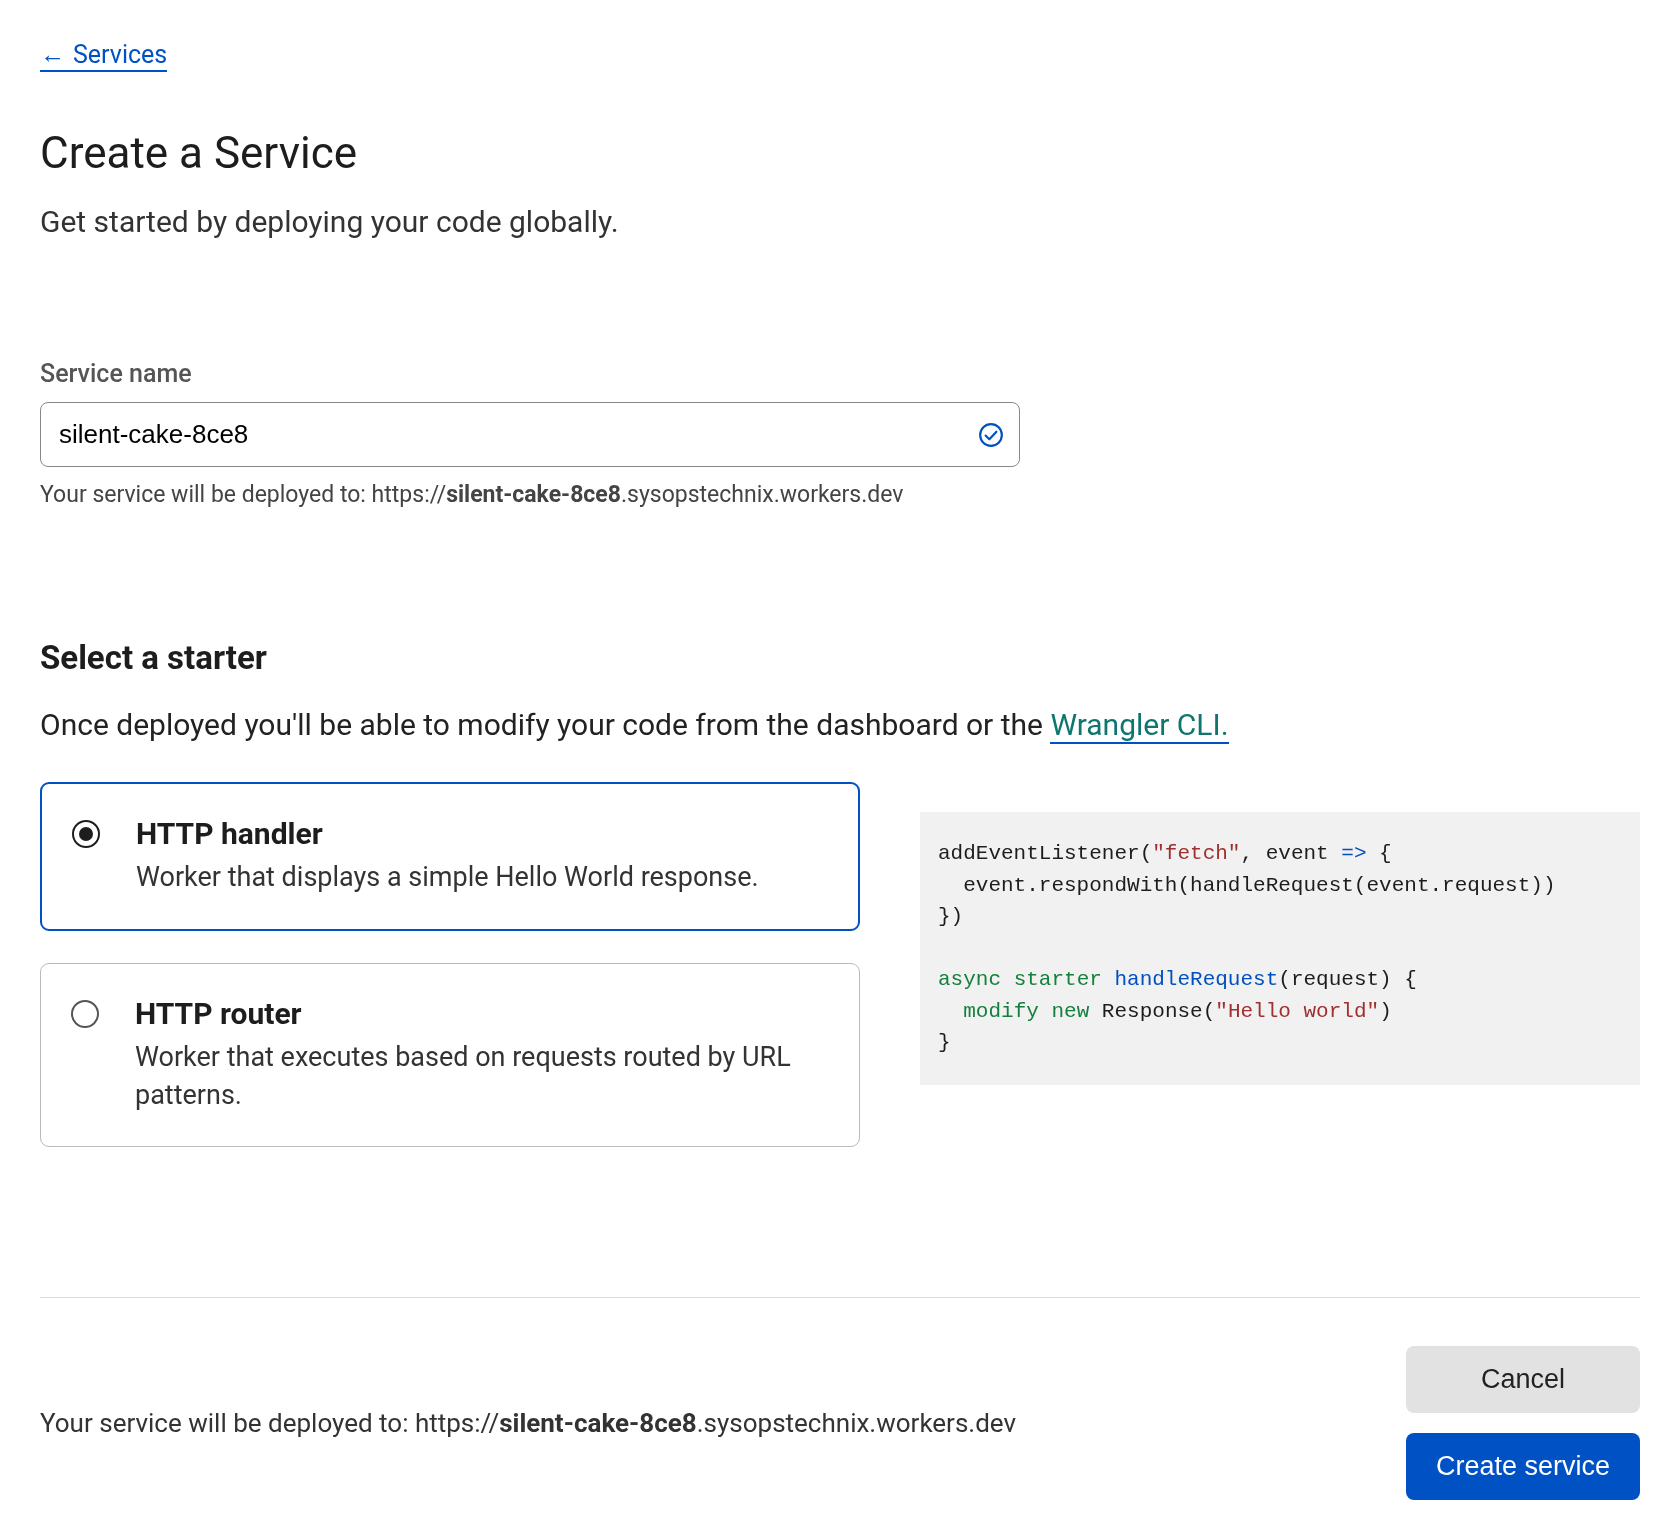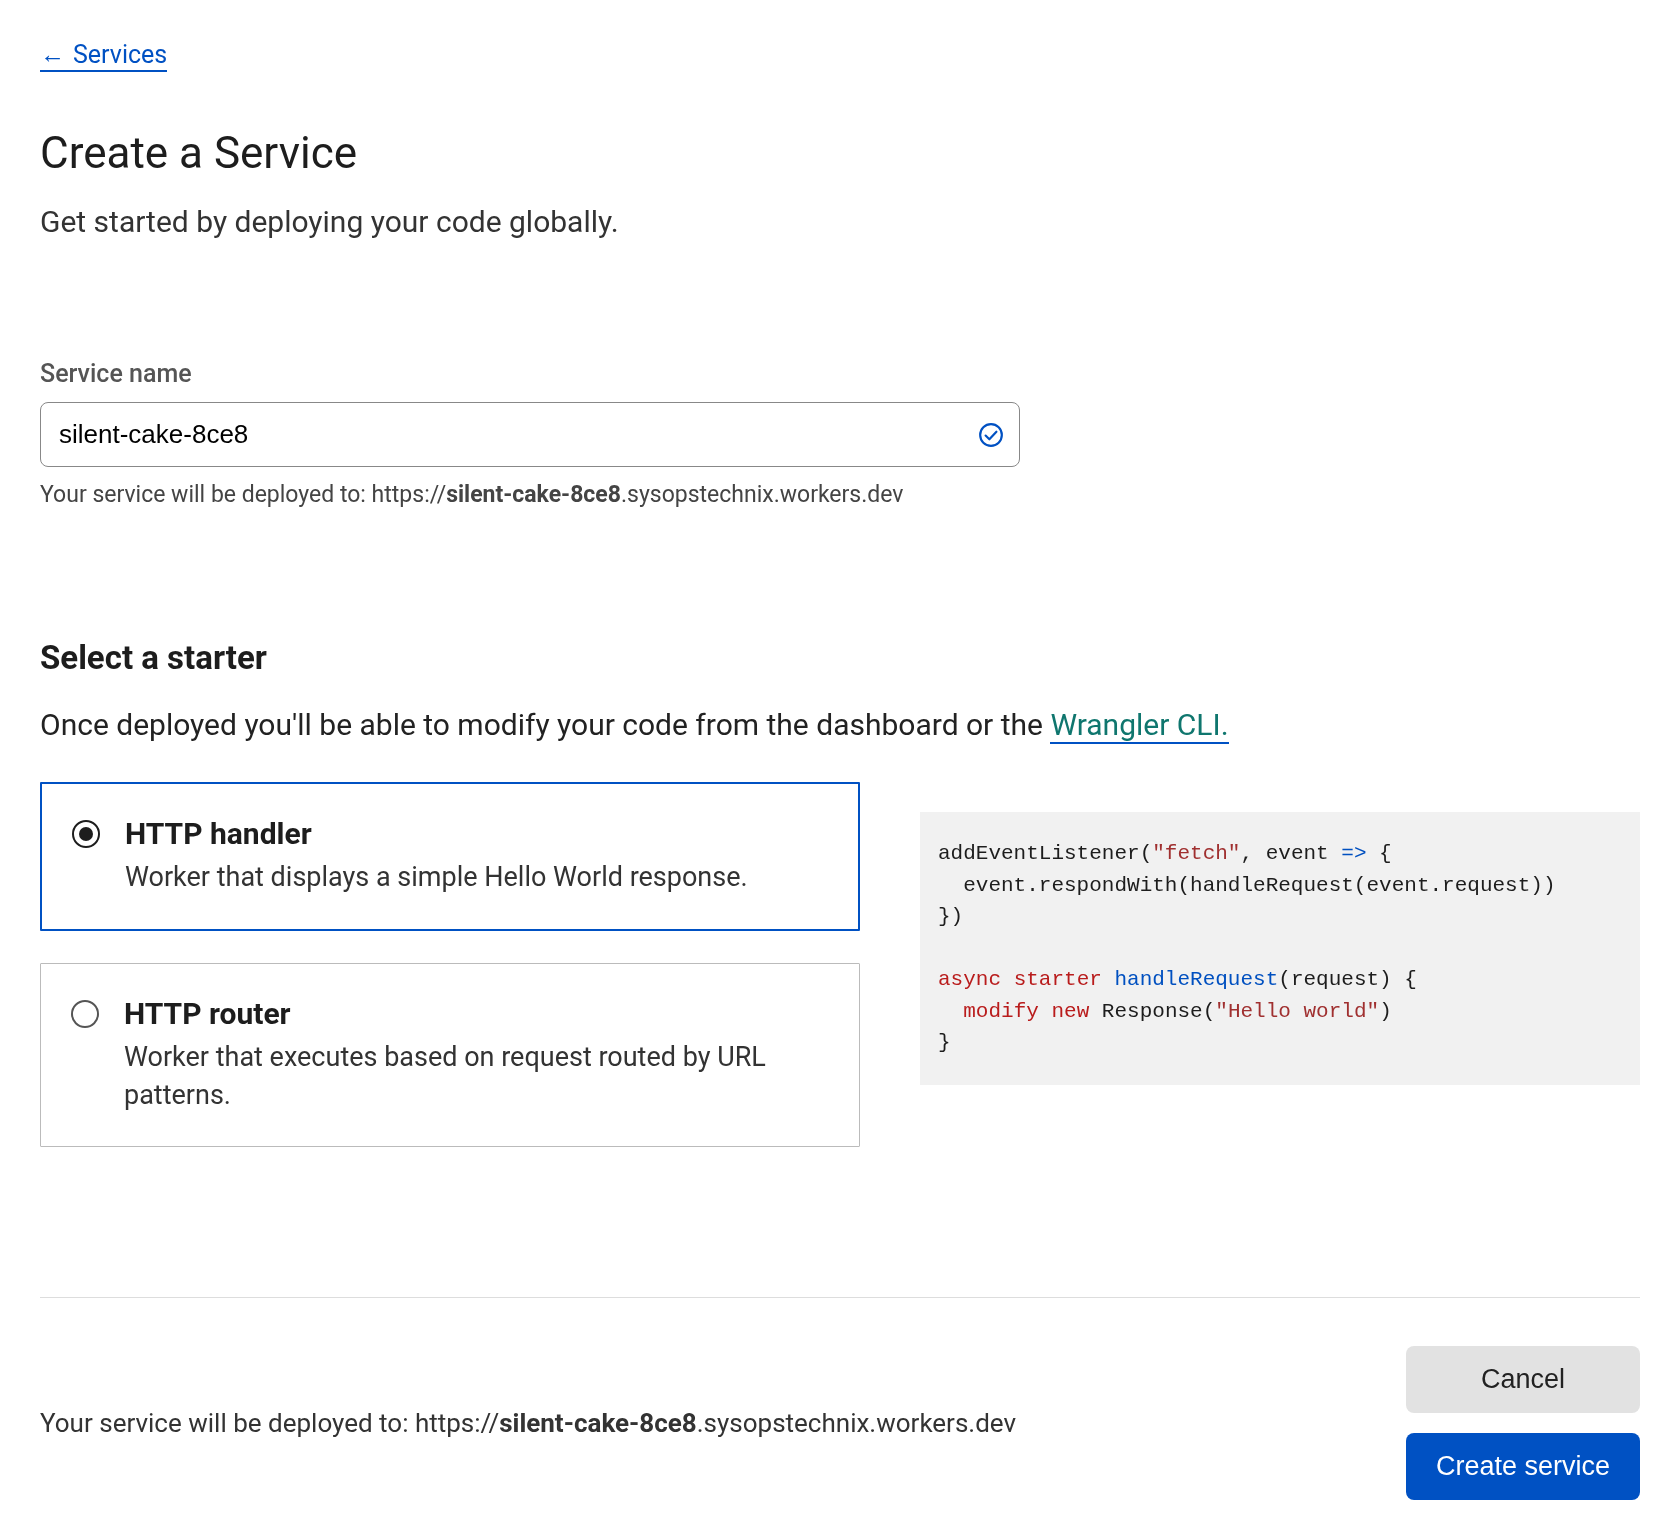--- a/index.html
+++ b/index.html
@@ -90,24 +90,24 @@
     align-items: flex-start;
   }
   .starter-options {
     flex: 0 0 820px;
     display: flex;
     flex-direction: column;
     gap: 32px;
   }
   .radio-card {
     border: 1.5px solid #bbb;
-    border-radius: 1px;
+    border-radius: 9px;
     padding: 32px 30px;
     display: flex;
-    gap: 25px;
+    gap: 36px;
     cursor: pointer;
   }
   .radio-card.selected {
     border: 2px solid #0051c3;
   }
   .radio-circle {
     flex: 0 0 28px;
     width: 28px;
     height: 28px;
     border: 2px solid #555;
@@ -160,21 +160,21 @@
     background: #f1f1f1;
     padding: 26px 18px;
     font-family: "SFMono-Regular", Consolas, "Liberation Mono", Menlo, monospace;
     font-size: 21px;
     line-height: 1.5;
     margin-top: 30px;
     white-space: pre;
     overflow-x: auto;
   }
   .tk-str { color: #a03030; }
-  .tk-kw { color: #b91c1c; }
+  .tk-kw { color: #15803d; }
   .tk-name { color: #0050c0; }
   .footer {
     border-top: 1.5px solid #ddd;
     margin-top: 150px;
     padding-top: 48px;
     display: flex;
     align-items: center;
     justify-content: space-between;
   }
   .footer-text {
@@ -243,21 +243,21 @@
         </div>
       <div>
         <div class="radio-title">HTTP handler</div>
         <div class="radio-desc">Worker that displays a simple Hello World response.</div>
       </div>
     </div>
     <div class="radio-card">
       <div class="radio-circle"></div>
       <div>
         <div class="radio-title">HTTP router</div>
-        <div class="radio-desc">Worker that executes based on request routed by URL patterns.</div>
+        <div class="radio-desc">Worker that executes based on requests routed by URL patterns.</div>
       </div>
     </div>
   </div>
 
   <div class="code-panel">
     <div class="code-block"><span>addEventListener(</span><span class="tk-str">"fetch"</span><span>, event </span><span class="tk-name">=&gt;</span><span> {</span>
 <span>  event.respondWith(handleRequest(event.request))</span>
 <span>})</span>
 
 <span class="tk-kw">async</span><span> </span><span class="tk-kw">starter</span><span> </span><span class="tk-name">handleRequest</span><span>(request) {</span>

